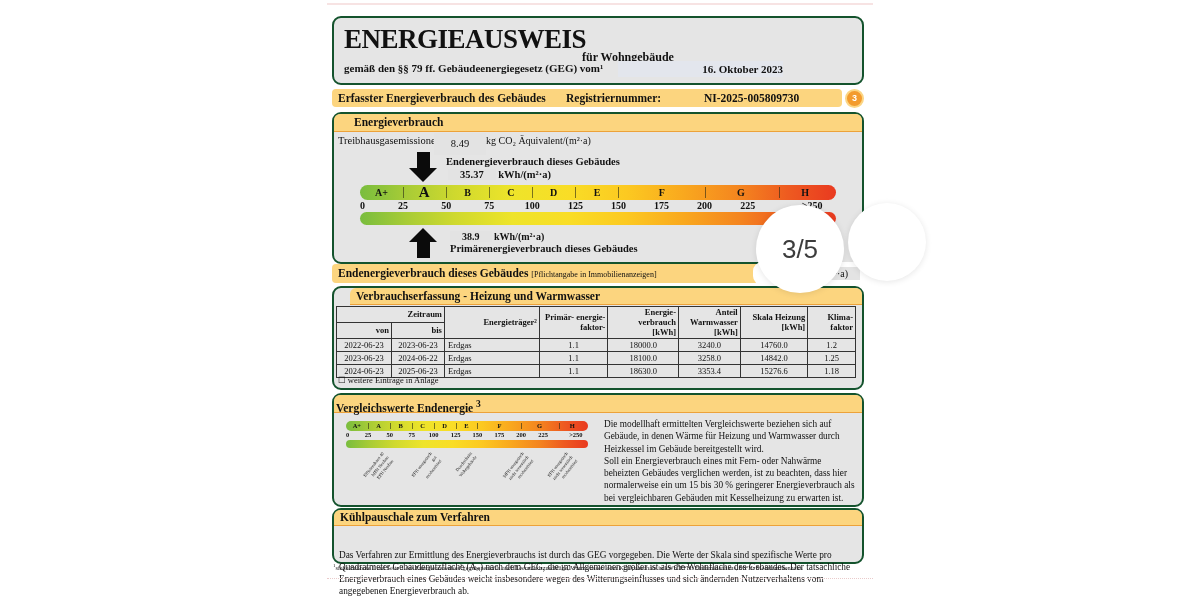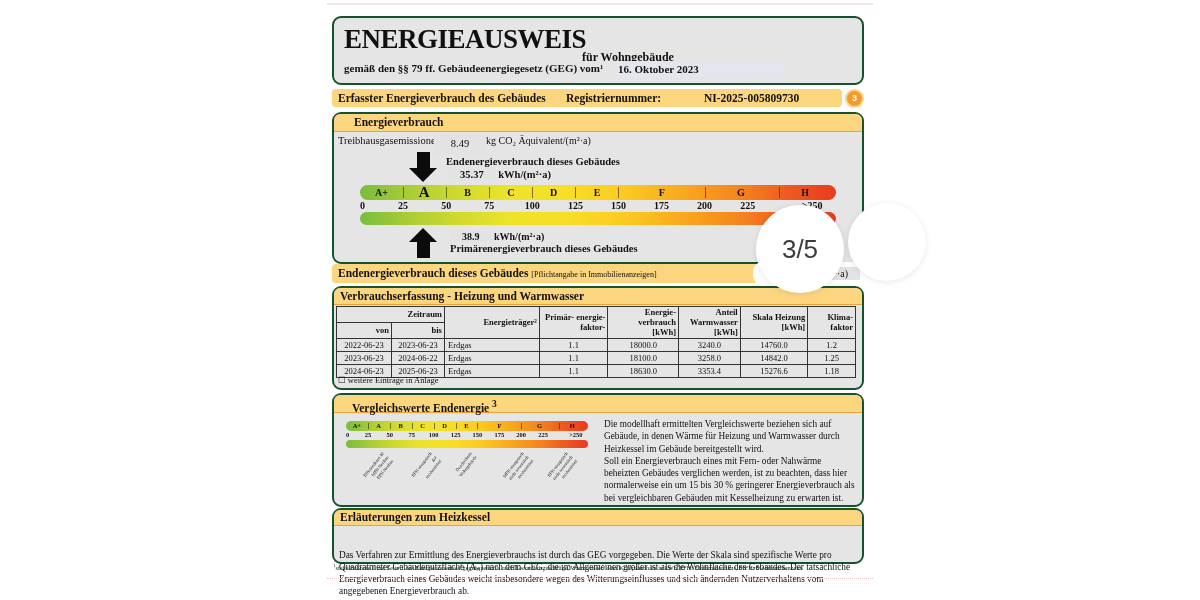--- a/index.html
+++ b/index.html
@@ -14,21 +14,21 @@
   .band{background:#fcd57f;}
   .section-band{position:absolute;left:0;top:0;right:0;background:#fcd57f;
     border-bottom:1px solid #ecA23a;border-radius:6px 6px 0 0;font-weight:bold;}
 
   
   .header-box{left:5px;top:16px;width:528px;height:65px;}
   .main-title{position:absolute;left:10px;top:8px;font-size:27px;font-weight:bold;letter-spacing:-0.5px;line-height:1;}
   .subtitle{position:absolute;left:248px;top:23px;font-size:12px;font-weight:bold;margin-top:9px;}
   .law{position:absolute;left:10px;top:44px;font-size:11px;font-weight:bold;}
   .date-box{position:absolute;left:284px;top:43px;width:165px;height:16px;background:#e3e6ed;
-    text-align:left;font-size:11px;font-weight:bold;line-height:16px;}
+    text-align:right;font-size:11px;font-weight:bold;line-height:16px;}
 
   
   .registry-band{position:absolute;left:5px;top:89px;width:510px;height:18px;border-radius:4px;
     font-size:11.5px;font-weight:bold;line-height:18px;}
   .reg-label{position:absolute;left:6px;}
   .reg-key{position:absolute;left:234px;}
   .reg-num{position:absolute;left:372px;}
   .badge{position:absolute;left:518px;top:89px;width:15px;height:15px;border-radius:50%;
     background:#f39b2e;border:2px solid #fbd584;color:#fff;font-size:9px;font-weight:bold;
     text-align:center;line-height:15px;font-family:"Liberation Sans",sans-serif;}
@@ -68,30 +68,30 @@
   .ee-band{position:absolute;left:5px;top:264px;width:528px;height:19px;border-radius:4px;
     font-size:11.5px;font-weight:bold;line-height:19px;}
   .ee-band .bracket{font-size:8px;font-weight:normal;}
   .ee-band-title{position:absolute;left:6px;}
   .value-pill{position:absolute;left:421px;top:-2px;width:112px;height:23px;background:#fff;
     border-radius:9px;font-weight:normal;}
   .value-pill span{position:absolute;right:5px;top:5px;font-size:10px;line-height:13px;}
 
   
   .vb-box{left:5px;top:286px;width:528px;height:100px;}
-  .vb-box .section-band{height:16px;font-size:11.5px;line-height:16px;padding-left:6px;}
+  .vb-box .section-band{height:16px;font-size:11.5px;line-height:16px;padding-left:6px;margin-left:16px;}
   table{position:absolute;left:2px;top:18px;width:520px;border-collapse:collapse;}
   th,td{border:1px solid #333;font-size:8.5px;padding:1px 2px;text-align:center;vertical-align:middle;}
   th{font-weight:bold;white-space:pre-line;line-height:1.15;text-align:right;}
   td.lft{text-align:left;padding-left:3px;}
   .more-note{position:absolute;left:4px;top:87px;font-size:8.5px;}
 
   
   .vg-box{left:5px;top:393px;width:528px;height:110px;}
-  .vg-box .section-band{height:17px;font-size:11.5px;line-height:17px;padding-left:18px;}
+  .vg-box .section-band{height:17px;font-size:11.5px;line-height:17px;padding-left:2px;}
   .sm-letters{position:absolute;left:12px;top:26px;width:242px;height:10px;border-radius:6px;}
   .sm-letters .letter{font-size:6.5px;line-height:10px;}
   .sm-ticks{position:absolute;left:12px;top:36px;width:242px;height:8px;font-size:6.5px;font-weight:bold;}
   .sm-plain{position:absolute;left:12px;top:45px;width:242px;height:8px;border-radius:6px;}
   .rot-label{position:absolute;top:56px;width:60px;font-size:4.5px;line-height:1.3;text-align:right;
     transform:rotate(-52deg);transform-origin:100% 0;white-space:pre-line;color:#222;}
   .comp-desc{position:absolute;left:270px;top:23px;width:254px;font-size:9.3px;line-height:1.32;white-space:pre-line;}
 
   
   .er-box{left:5px;top:508px;width:528px;height:52px;}
@@ -306,21 +306,21 @@
 modernisiert</div>
     <div class="rot-label" style="left:171px">EFH energetisch
 nicht wesentlich
 modernisiert</div>
 
     <div class="comp-desc">Die modellhaft ermittelten Vergleichswerte beziehen sich auf Gebäude, in denen Wärme für Heizung und Warmwasser durch Heizkessel im Gebäude bereitgestellt wird.
 Soll ein Energieverbrauch eines mit Fern- oder Nahwärme beheizten Gebäudes verglichen werden, ist zu beachten, dass hier normalerweise ein um 15 bis 30 % geringerer Energieverbrauch als bei vergleichbaren Gebäuden mit Kesselheizung zu erwarten ist.</div>
   </div>
 
   <div class="box er-box">
-    <div class="section-band">Erläuterungen zum Heizkessel</div>
+    <div class="section-band">Kühlpauschale zum Verfahren</div>
     <div class="er-text">Das Verfahren zur Ermittlung des Energieverbrauchs ist durch das GEG vorgegeben. Die Werte der Skala sind spezifische Werte pro Quadratmeter Gebäudenutzfläche (Aₙ) nach dem GEG, die im Allgemeinen größer ist als die Wohnfläche des Gebäudes. Der tatsächliche Energieverbrauch eines Gebäudes weicht insbesondere wegen des Witterungseinflusses und sich ändernden Nutzerverhaltens vom angegebenen Energieverbrauch ab.</div>
   </div>
 
   <div class="footnote">
     <sup>1</sup><span>siehe Fußnote 1 auf Seite 1 des Energieausweises</span><sup>2</sup><span>gegebenenfalls auch Leerstandszuschläge, Warmwasser- oder Kühlpauschale in kWh</span><sup>3</sup><span>EFH: Einfamilienhaus, MFH: Mehrfamilienhaus</span>
   </div>
 
   <div class="abs bottomline"></div>
 
   <div class="overlay-circle c2"></div>

